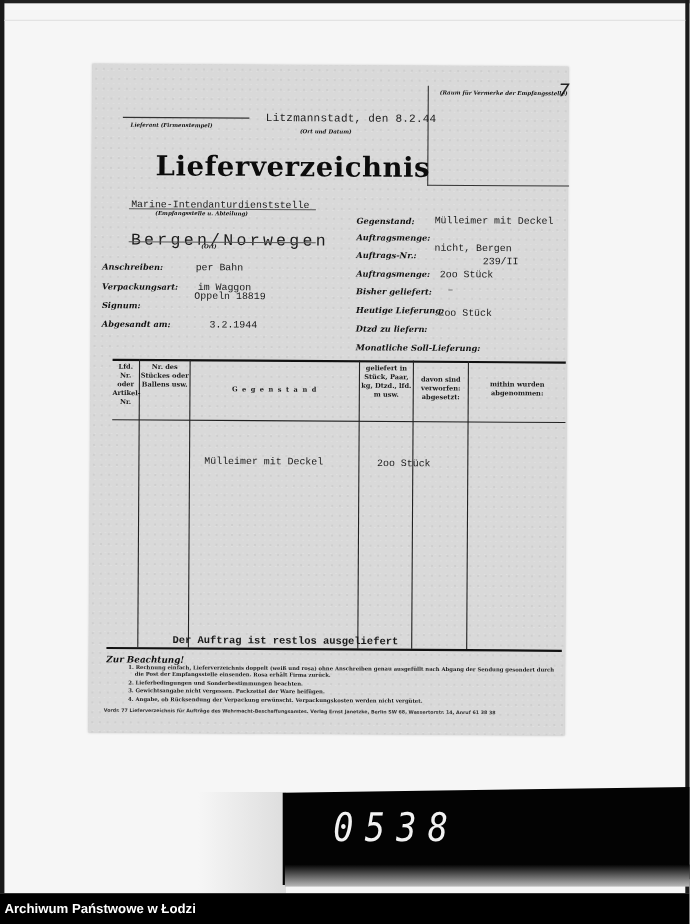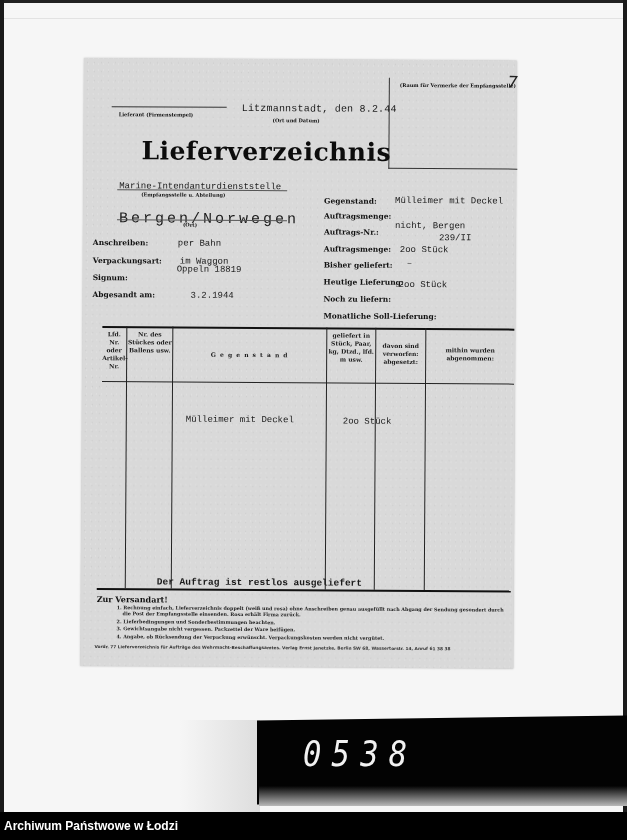--- a/index.html
+++ b/index.html
@@ -9,21 +9,21 @@
   .frame-left { position:absolute; left:0; top:0; width:4px; height:812px; background:#1a1a1a; }
   .frame-right { position:absolute; right:0; top:0; width:4px; height:812px; background:#1a1a1a; }
   .frame-line { position:absolute; left:4px; top:18px; width:619px; height:1px; background:#e2e2e2; }
 
   .paper { position:absolute; left:84px; top:58px; width:433px; height:608px; background:#d9d9d9;
            transform:rotate(0.35deg); transform-origin:top left; box-shadow:0 0 2px #bbb; }
   .paper::before { content:""; position:absolute; inset:0;
     background-image: radial-gradient(#c6c6c6 0.7px, transparent 0.8px), radial-gradient(#e4e4e4 0.6px, transparent 0.7px);
     background-size: 7px 9px, 5px 6px; background-position: 0 0, 2px 3px; opacity:.55; }
 
-  .frak { font-family:"DejaVu Serif", serif; font-weight:bold; color:#111; }
+  .frak { font-family:"DejaVu Serif", serif; font-weight:bold; color:#111;font-style:italic; }
   .mono { font-family:"Liberation Mono", monospace; color:#1a1a1a; }
   .abs { position:absolute; }
 
   .stamp-line { position:absolute; left:28px; top:48px; width:115px; height:1px; background:#333; }
   .place-date { left:158px; top:44px; font-size:10px; letter-spacing:.2px; }
   .place-date-cap { left:189px; top:58px; font-size:5px; }
   .stamp-cap { left:35px; top:53px; font-size:5px; }
   .page-num { left:424px; top:12px; font-size:16px; font-family:"DejaVu Sans", sans-serif; color:#222; font-style:italic; }
 
   .remark-box { position:absolute; left:305px; top:18px; width:128px; height:90px; border-left:1px solid #333; border-bottom:1px solid #333; }
@@ -107,21 +107,21 @@
   <span class="abs frak lbl" style="left:241px;top:152px">Auftragsmenge:</span>
   <span class="abs mono val" style="left:312px;top:161px">nicht, Bergen</span>
   <span class="abs frak lbl" style="left:241px;top:168px">Auftrags-Nr.:</span>
   <span class="abs mono val" style="left:356px;top:173px">239/II</span>
   <span class="abs frak lbl" style="left:241px;top:185px">Auftragsmenge:</span>
   <span class="abs mono val" style="left:317px;top:185px">2oo Stück</span>
   <span class="abs frak lbl" style="left:241px;top:201px">Bisher geliefert:</span>
   <span class="abs mono val" style="left:324px;top:199px">–</span>
   <span class="abs frak lbl" style="left:241px;top:218px">Heutige Lieferung:</span>
   <span class="abs mono val" style="left:316px;top:220px">2oo Stück</span>
-  <span class="abs frak lbl" style="left:241px;top:235px">Noch zu liefern:</span>
+  <span class="abs frak lbl" style="left:241px;top:235px">Dtzd zu liefern:</span>
   <span class="abs frak lbl" style="left:241px;top:252px">Monatliche Soll-Lieferung:</span>
 
   <div class="tbl">
     <div class="tbl-top"></div>
     <div class="tbl-hdr-bottom"></div>
     <div class="tbl-vline" style="left:24px"></div>
     <div class="tbl-vline" style="left:70px"></div>
     <div class="tbl-vline" style="left:224px"></div>
     <div class="tbl-vline" style="left:273px"></div>
     <div class="tbl-vline" style="left:323px"></div>
@@ -132,21 +132,21 @@
     <div class="th" style="left:71px;width:153px;top:24px;letter-spacing:1px">G e g e n s t a n d</div>
     <div class="th" style="left:225px;width:48px">geliefert in Stück, Paar, kg, Dtzd., lfd. m usw.</div>
     <div class="th" style="left:274px;width:49px;top:14px">davon sind verworfen: abgesetzt:</div>
     <div class="th" style="left:324px;width:88px;top:18px">mithin wurden abgenommen:</div>
 
     <span class="abs mono cell-item">Mülleimer mit Deckel</span>
     <span class="abs mono cell-qty">2oo Stück</span>
     <span class="abs mono complete">Der Auftrag ist restlos ausgeliefert</span>
   </div>
 
-  <span class="abs frak notes-title">Zur Versandart!</span>
+  <span class="abs frak notes-title">Zur Beachtung!</span>
   <div class="abs note" style="left:36px;top:546px;width:395px">1. Rechnung einfach, Lieferverzeichnis doppelt (weiß und rosa) ohne Anschreiben genau ausgefüllt nach Abgang der Sendung gesondert durch</div>
   <div class="abs note" style="left:42px;top:552px;width:390px">die Post der Empfangsstelle einsenden. Rosa erhält Firma zurück.</div>
   <div class="abs note" style="left:36px;top:560px">2. Lieferbedingungen und Sonderbestimmungen beachten.</div>
   <div class="abs note" style="left:36px;top:567px">3. Gewichtsangabe nicht vergessen. Packzettel der Ware beifügen.</div>
   <div class="abs note" style="left:36px;top:575px">4. Angabe, ob Rücksendung der Verpackung erwünscht. Verpackungskosten werden nicht vergütet.</div>
   <div class="abs imprint">Vordr. 77 Lieferverzeichnis für Aufträge des Wehrmacht-Beschaffungsamtes. Verlag Ernst Janetzke, Berlin SW 68, Wassertorstr. 14, Anruf 61 38 38</div>
 </div>
 
 <div class="shadow-grad"></div>
 <div class="counter"></div>

